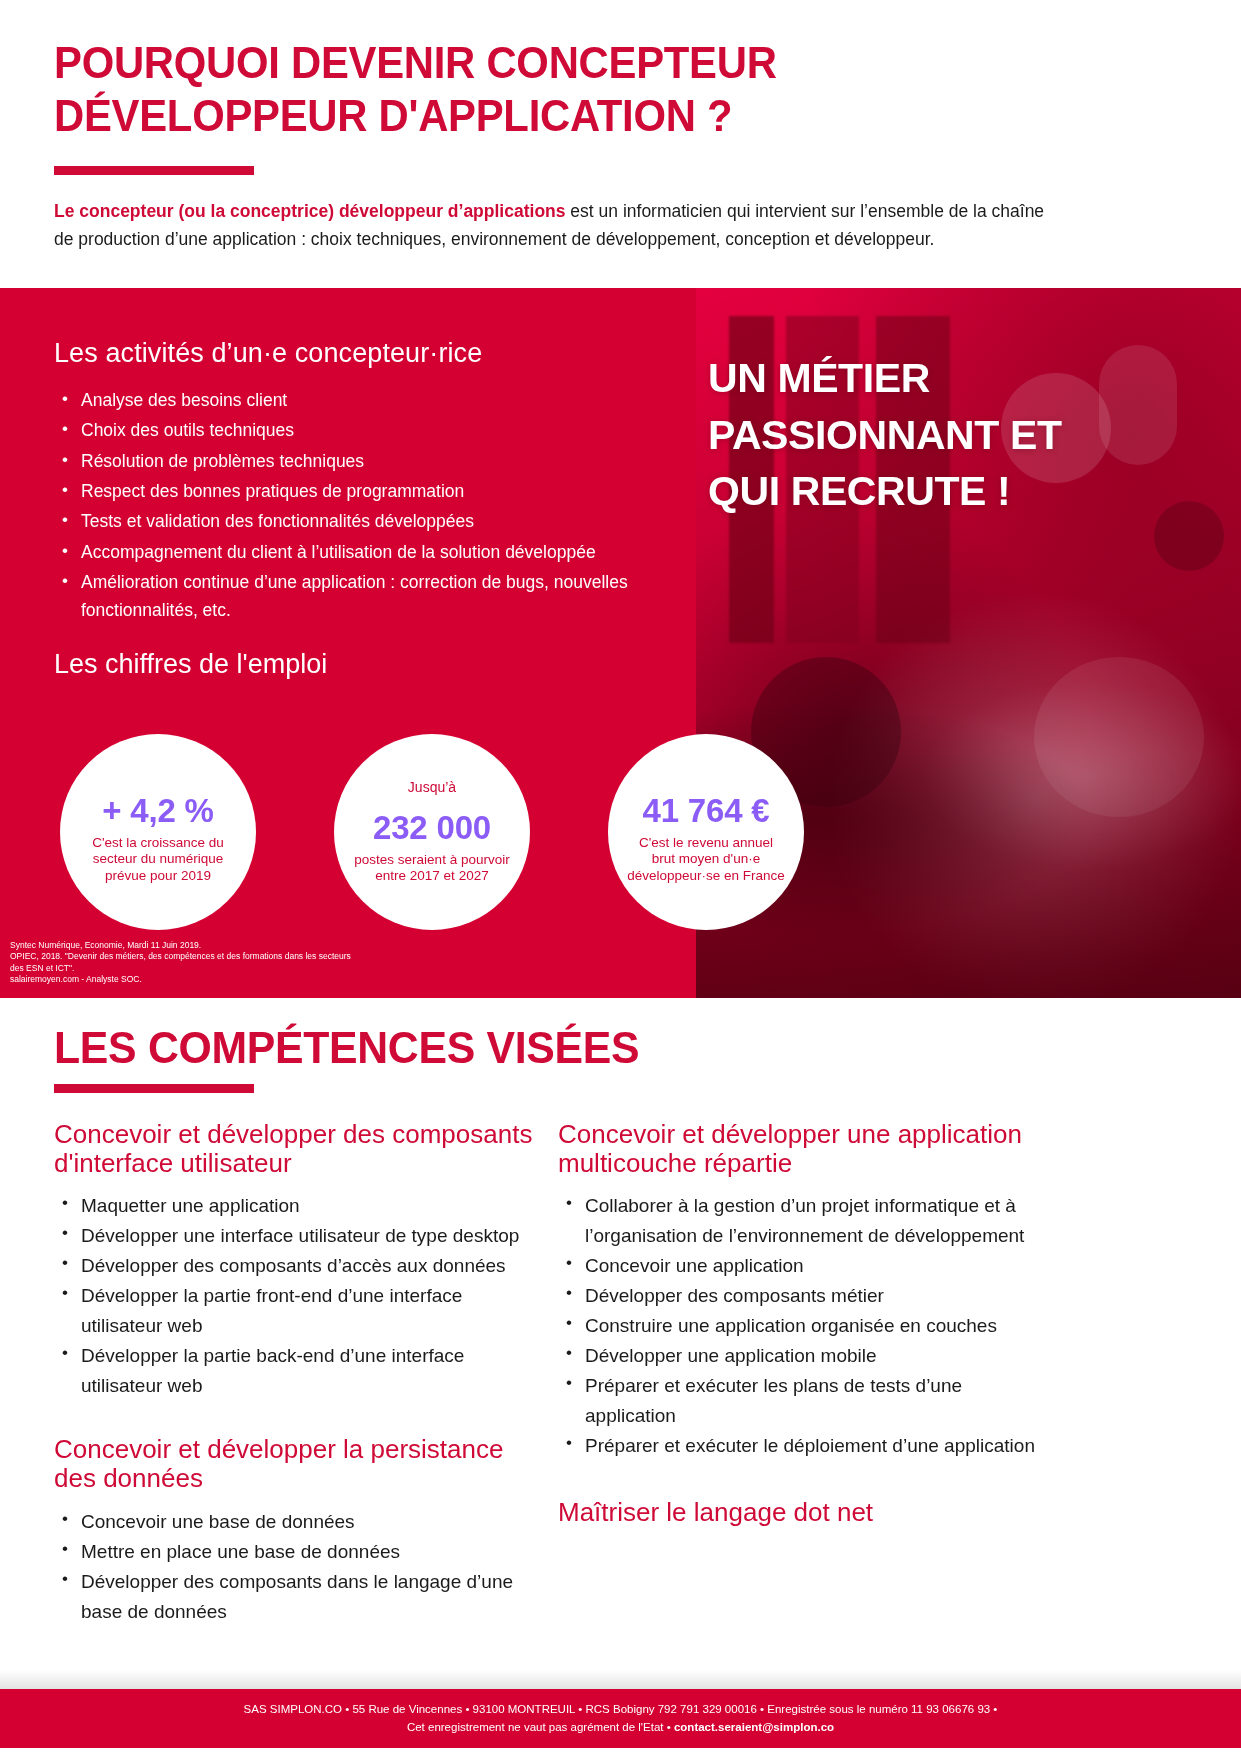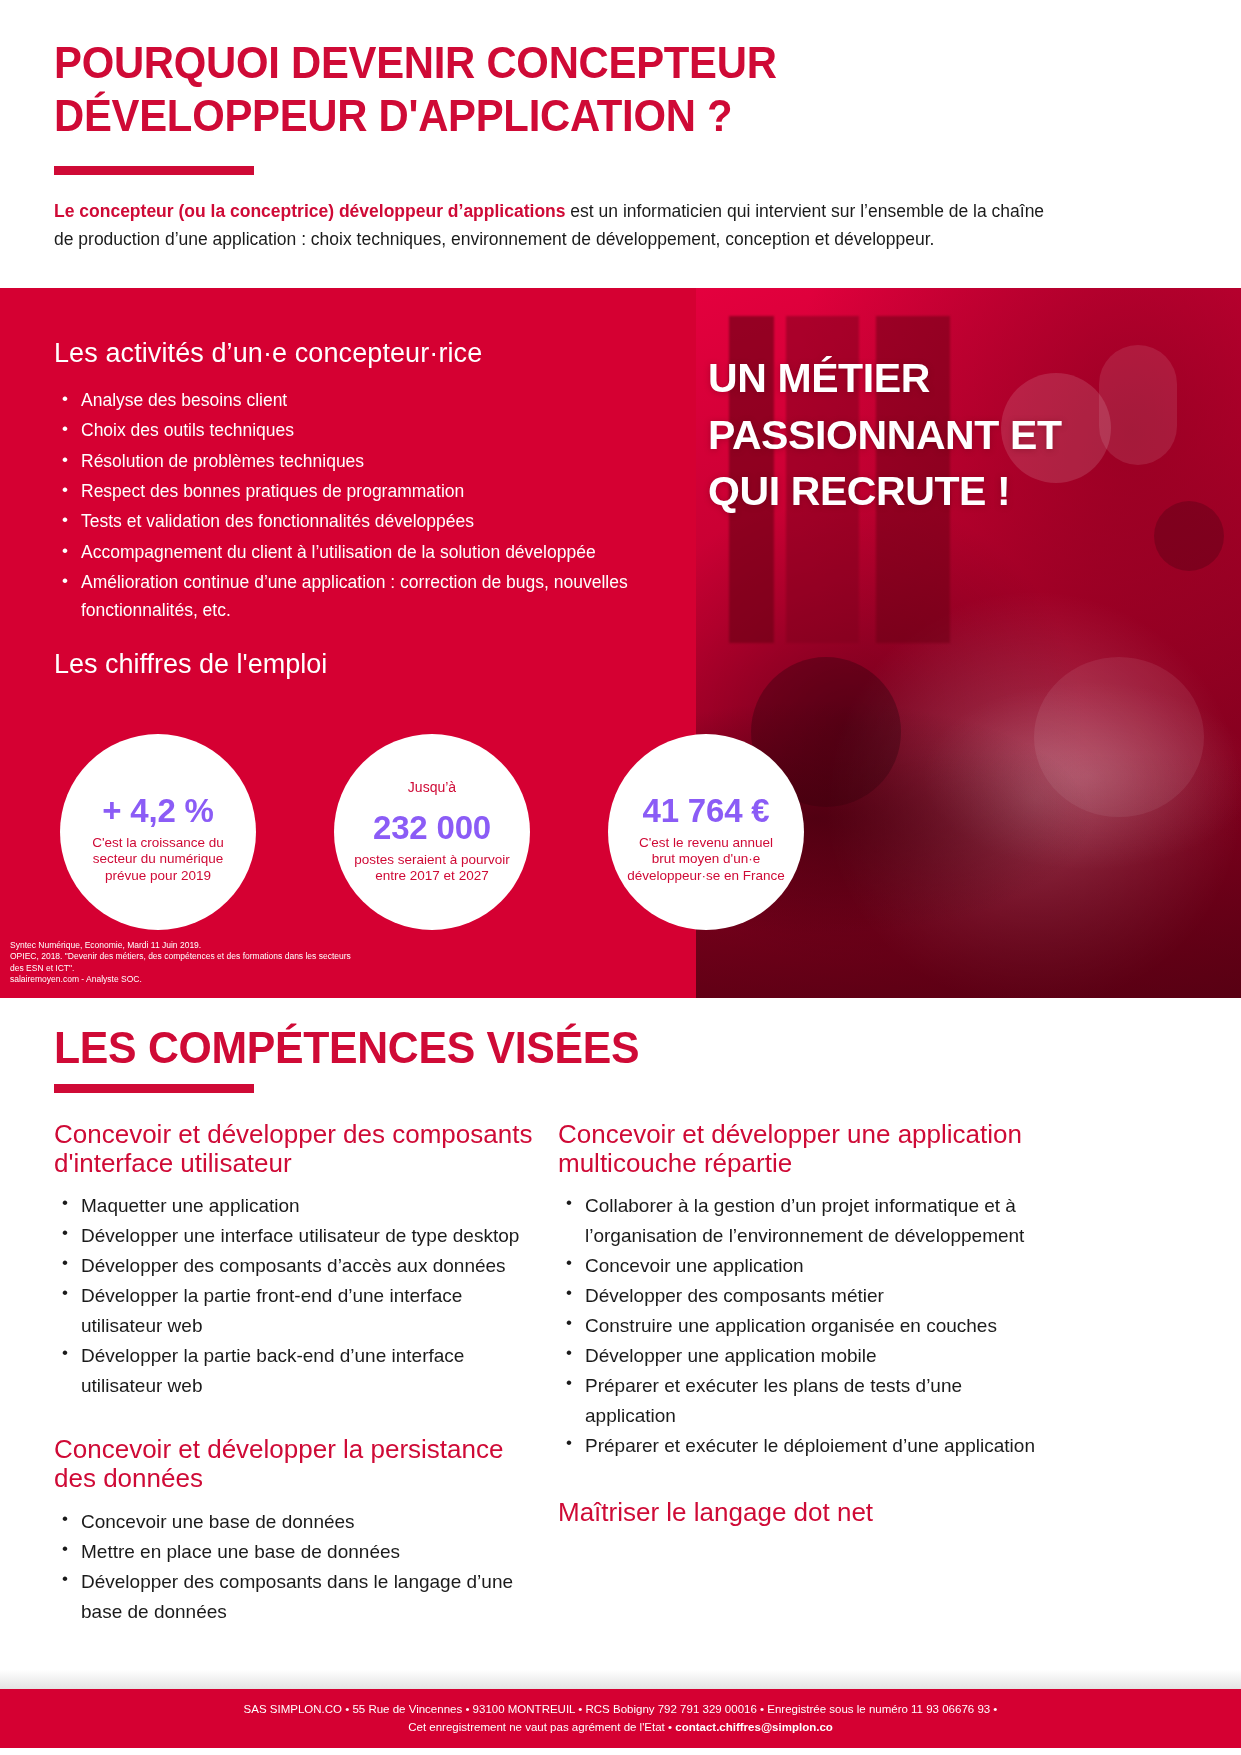--- a/index.html
+++ b/index.html
@@ -420,17 +420,17 @@
       <li>Préparer et exécuter les plans de tests d’une application</li>
       <li>Préparer et exécuter le déploiement d’une application</li>
     </ul>
     <div class="dotnet">Maîtriser le langage dot net</div>
   </div>
 
   <div class="footer-fade"></div>
   <div class="footer">
     <div>SAS SIMPLON.CO • 55 Rue de Vincennes • 93100 MONTREUIL • RCS Bobigny 792 791 329 00016 • Enregistrée sous le numéro 11 93 06676 93 •</div>
     <div>
-      <span>Cet enregistrement ne vaut pas agrément de l'Etat • </span><b>contact.chiffres@simplon.co</b>
+      <span>Cet enregistrement ne vaut pas agrément de l'Etat • </span><b>contact.seraient@simplon.co</b>
     </div>
   </div>
 
 </div>
 
 </body></html>

